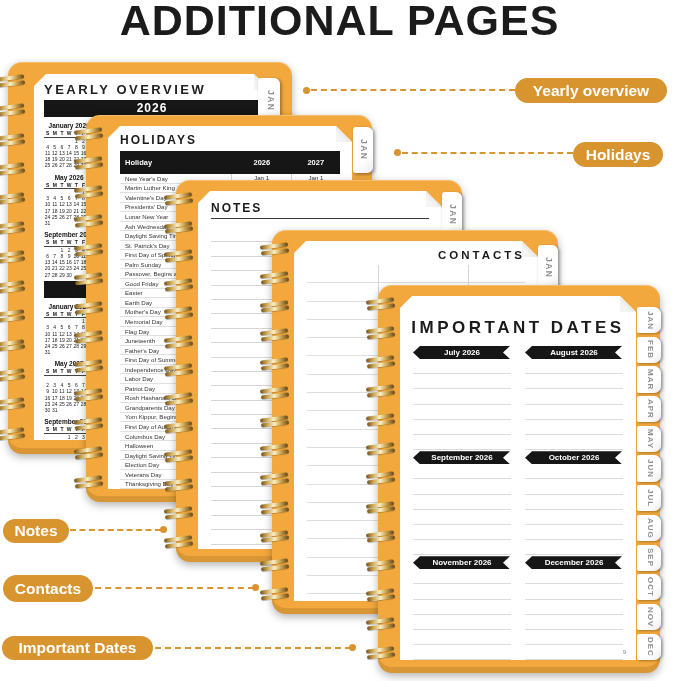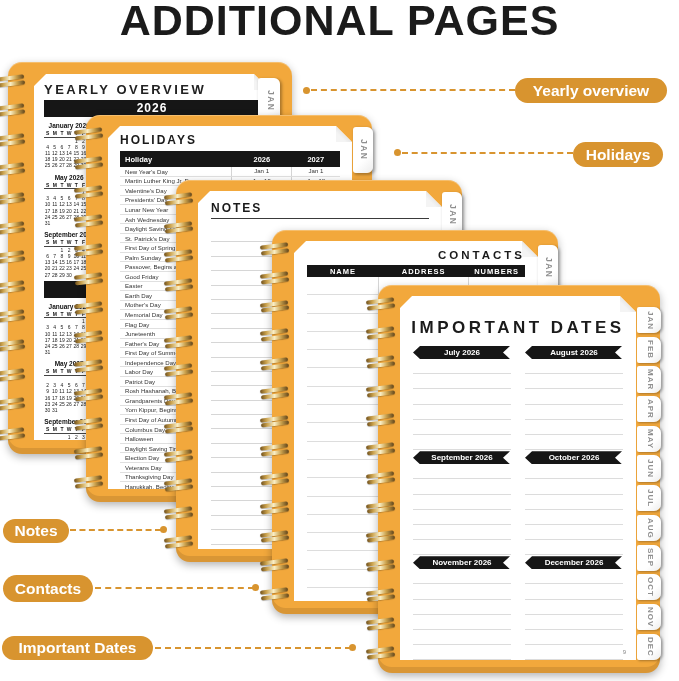--- a/index.html
+++ b/index.html
@@ -59,21 +59,21 @@
   .yo-banner{margin:2px 10px;background:var(--banner-black,#161616);color:#fff;text-align:center;
              font-size:12px;line-height:17px;font-weight:bold;letter-spacing:1px;}
   .yo-months{margin:3px 10px;display:grid;grid-template-columns:repeat(4,1fr);column-gap:5px;row-gap:3px;}
   .m-name{font-size:6.5px;font-weight:bold;text-align:center;margin:2px 0 1px;white-space:nowrap;color:#111;}
   .yo-grid{display:grid;grid-template-columns:repeat(7,1fr);}
   .yo-grid .h{font-size:5px;font-weight:bold;text-align:center;border-bottom:.5px solid #444;padding-bottom:.5px;color:#111;}
   .yo-grid .d{font-size:5px;line-height:6.2px;text-align:center;color:#222;}
 
   
   .hol-title{margin:7px 12px 4px;font-size:12px;font-weight:bold;letter-spacing:2px;color:#1a1a1a;}
-  .hol-head{margin:0 12px;height:16px;background:var(--banner-black,#161616);display:flex;align-items:center;
+  .hol-head{margin:0 12px;height:23px;background:var(--banner-black,#161616);display:flex;align-items:center;
             color:#fff;font-size:7.5px;font-weight:bold;}
   .hol-head .c1{width:51%;padding-left:5px;box-sizing:border-box;text-align:left;}
   .hol-head .c2{width:27%;text-align:center;}
   .hol-head .c3{width:22%;text-align:center;}
   .hol-rows{margin:0 12px;}
   .hol-row{display:flex;align-items:center;height:8.55px;border-bottom:.6px solid #e0e0e0;font-size:6.1px;color:#333;}
   .hol-row .c1{width:51%;padding-left:5px;box-sizing:border-box;white-space:nowrap;}
   .hol-row .c2{width:27%;text-align:center;align-self:stretch;line-height:8.55px;border-left:.6px solid #d5d5d5;}
   .hol-row .c3{width:22%;text-align:center;align-self:stretch;line-height:8.55px;border-left:.6px solid #d5d5d5;}
 
@@ -1536,25 +1536,20 @@
           <i class="coil-bar"></i>
           <i class="coil-bar b2"></i>
         </div>
       </div>
   </div>
 
   <div class="notebook nb4">
     <div class="cover"></div>
     <div class="page">
       <div class="con-title">CONTACTS</div>
-      <div class="con-head">
-          <span class="k1">NAME</span>
-          <span class="k2">ADDRESS</span>
-          <span class="k3">NUMBERS</span>
-        </div>
       <div class="con-rows">
           <div class="con-row">
             <span class="k1"></span>
             <span class="k2"></span>
             <span class="k3"></span>
           </div>
           <div class="con-row">
             <span class="k1"></span>
             <span class="k2"></span>
             <span class="k3"></span>

